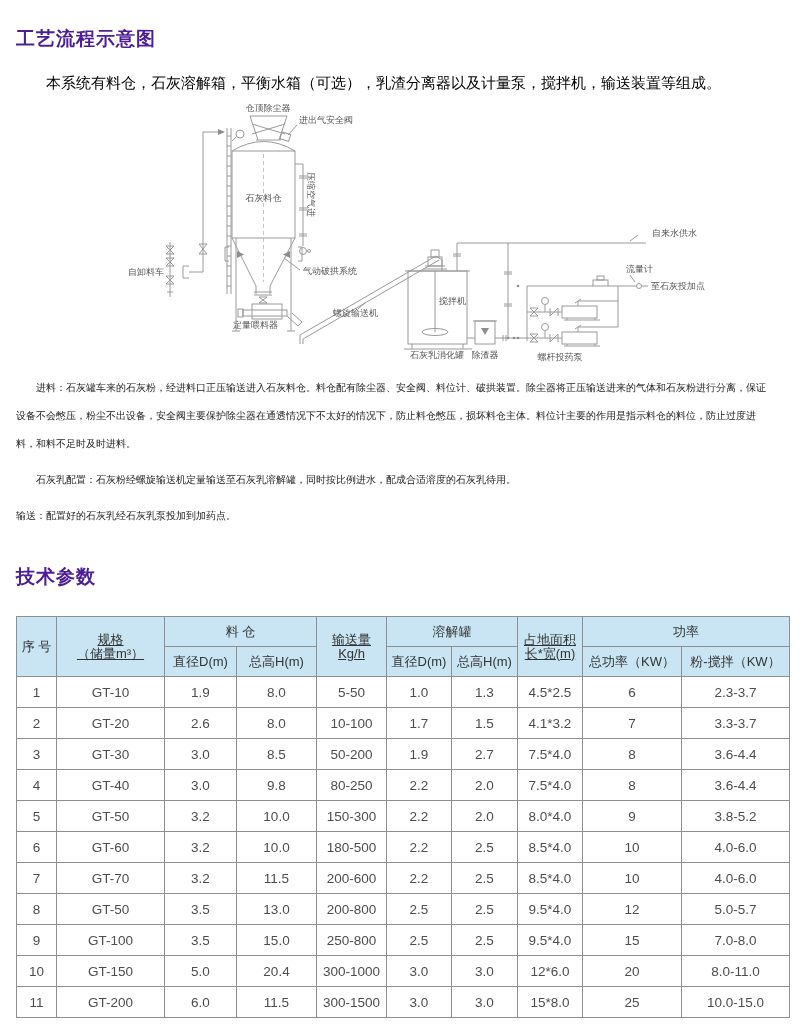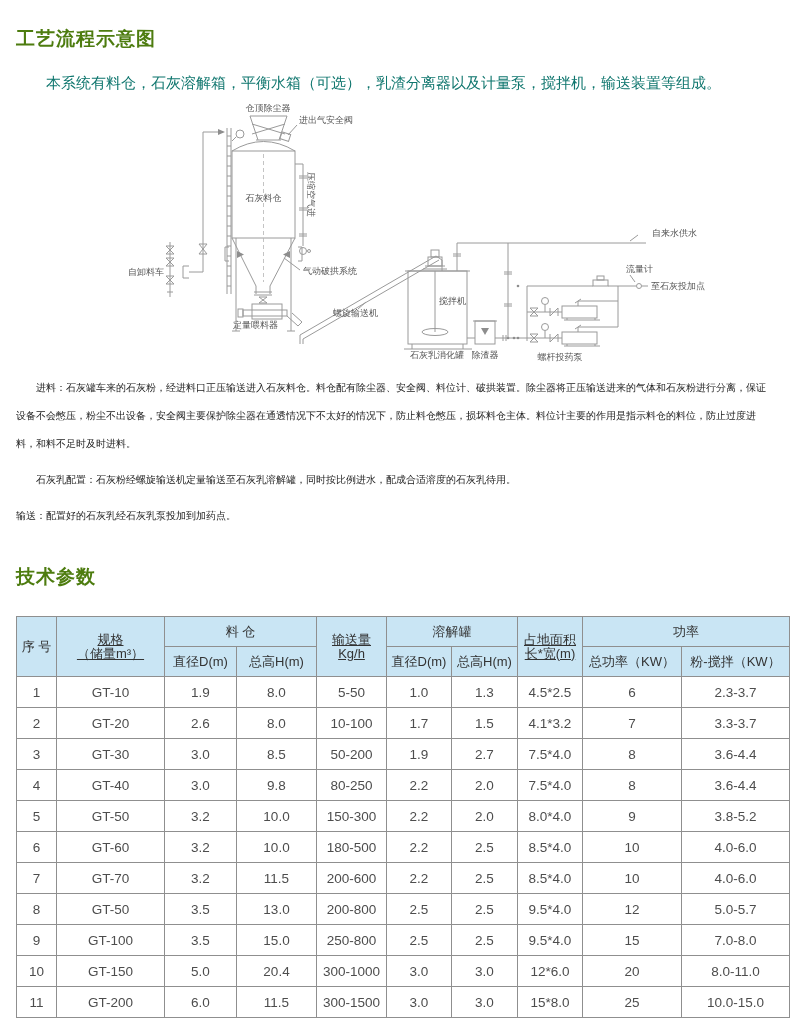--- a/index.html
+++ b/index.html
@@ -2,25 +2,25 @@
 <html><head>
 <meta charset="utf-8">
 <style>
   html,body{margin:0;padding:0;}
   body{
     width:800px;height:1026px;background:#ffffff;position:relative;
     font-family:"Liberation Sans","DejaVu Sans",sans-serif;
     color:#1f1f1f;overflow:hidden;
   }
   .sec-title{
-    color:#4d7c0f;font-size:19px;font-weight:bold;
+    color:#4c1d95;font-size:19px;font-weight:bold;
     margin:26px 0 0 16px;letter-spacing:1px;
   }
   .intro{
-    font-size:15px;line-height:22px;margin:20px 16px 8px 16px;text-indent:2em;color:#0f766e;
+    font-size:15px;line-height:22px;margin:20px 16px 8px 16px;text-indent:2em;color:#000000;
   }
   .diagram-wrap{position:relative;height:262px;margin-top:10px;}
   .diagram-wrap svg{position:absolute;left:90px;top:0;}
   .dl{stroke:#9a9a9a;stroke-width:1;fill:none;}
   .dld{stroke:#b5b5b5;stroke-width:0.8;fill:none;stroke-dasharray:4 3;}
   .df{fill:#8d8d8d;stroke:none;}
   .dt{font-size:9px;fill:#555;font-family:"Liberation Sans",sans-serif;}
   .para{
     font-size:10px;line-height:28px;margin:8px 32px 0 16px;color:#222;
   }

